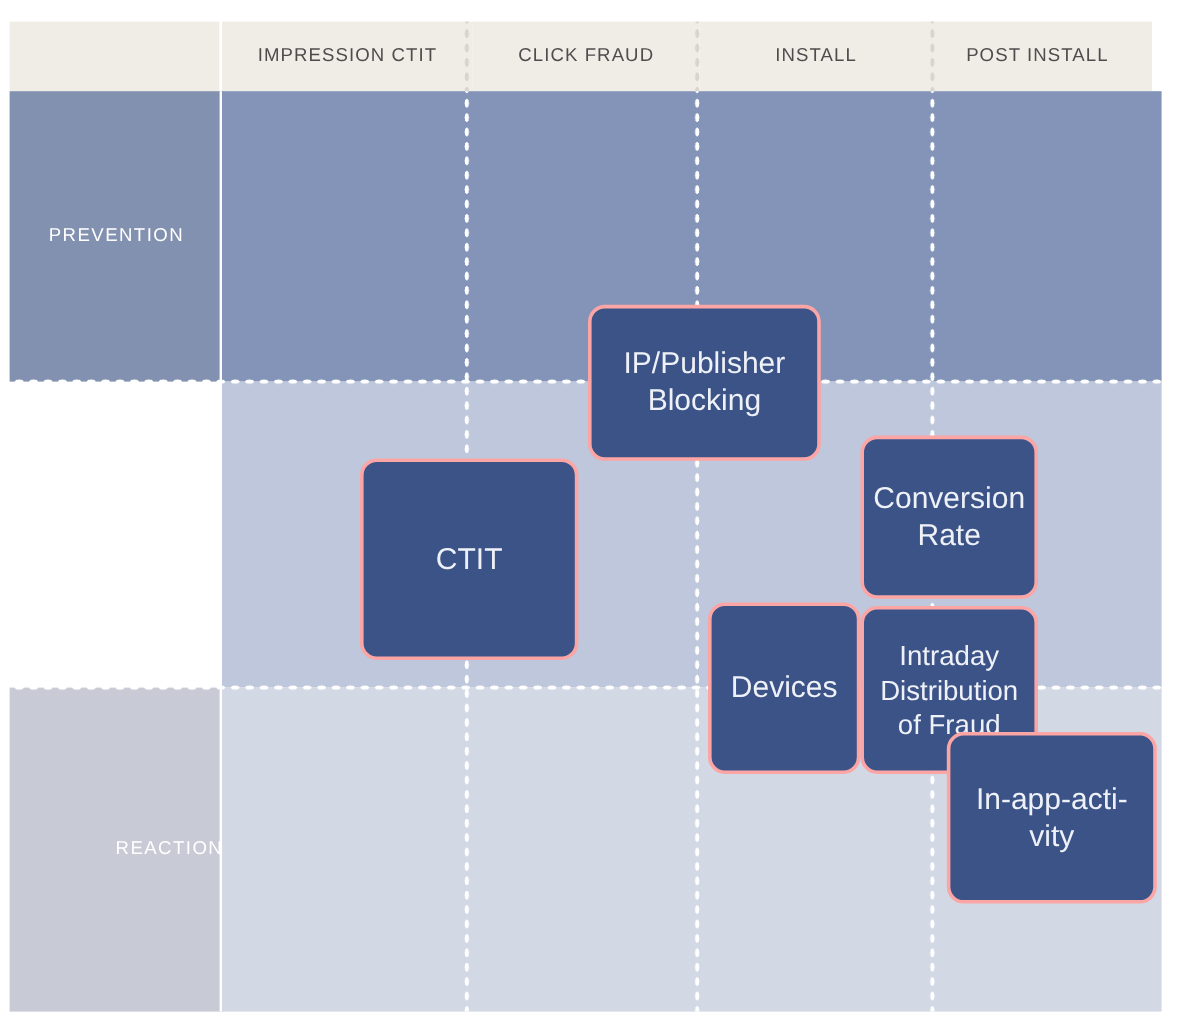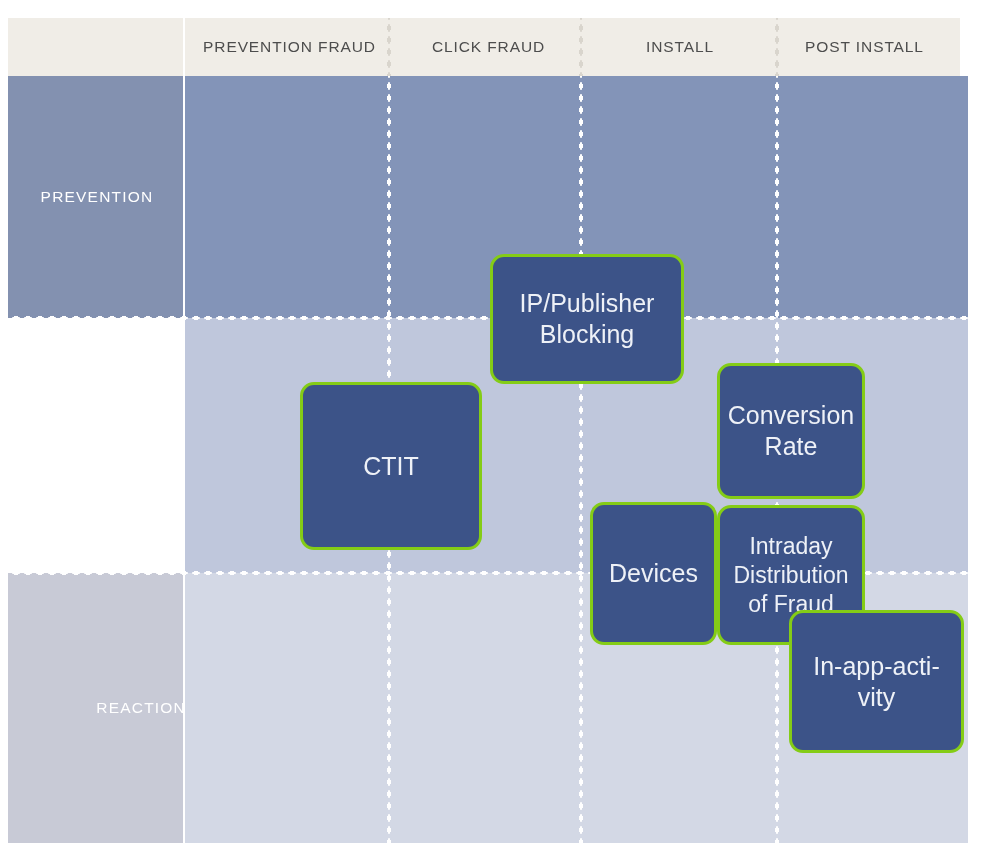--- a/index.html
+++ b/index.html
@@ -41,39 +41,39 @@
         background-image:radial-gradient(#ffffff 42%, rgba(255,255,255,0) 46%);
         background-size:12px 6px;background-repeat:repeat-x;background-position:2px 0;}
 
   
   .hdrdot{position:absolute;top:0;width:6px;height:58px;
           background-image:radial-gradient(#d9d5cd 42%, rgba(255,255,255,0) 46%);
           background-size:6px 12px;background-repeat:repeat-y;background-position:0 4px;}
   .hdrgap{position:absolute;top:0;width:2px;height:58px;background:#ffffff;}
 
   
-  .card{position:absolute;background:#3c5388;border:3px solid #84cc16;
+  .card{position:absolute;background:#3c5388;border:3px solid #fca5a5;
         border-radius:14px;box-sizing:border-box;
         display:flex;align-items:center;justify-content:center;text-align:center;}
   .card span{color:#eef1f7;font-size:25px;line-height:31px;
              font-family:"Liberation Sans",sans-serif;display:block;padding:0 6px;}
   .card.tight span{font-size:23px;line-height:29px;padding:0 2px;}
 </style>
 </head>
 <body>
 
 <div id="stage">
   <div class="grid">
 
     <div class="hdr">
       <div class="hdr-cell" style="left:0;width:175px;">
         <span></span>
       </div>
       <div class="hdr-cell" style="left:177px;width:209px;">
-        <span>PREVENTION FRAUD</span>
+        <span>IMPRESSION CTIT</span>
       </div>
       <div class="hdr-cell" style="left:575px;width:194px;">
         <span>INSTALL</span>
       </div>
       <div class="hdr-cell" style="left:386px;width:189px;">
         <span>CLICK FRAUD</span>
       </div>
       <div class="hdr-cell" style="left:761px;width:191px;">
         <span>POST INSTALL</span>
       </div>

